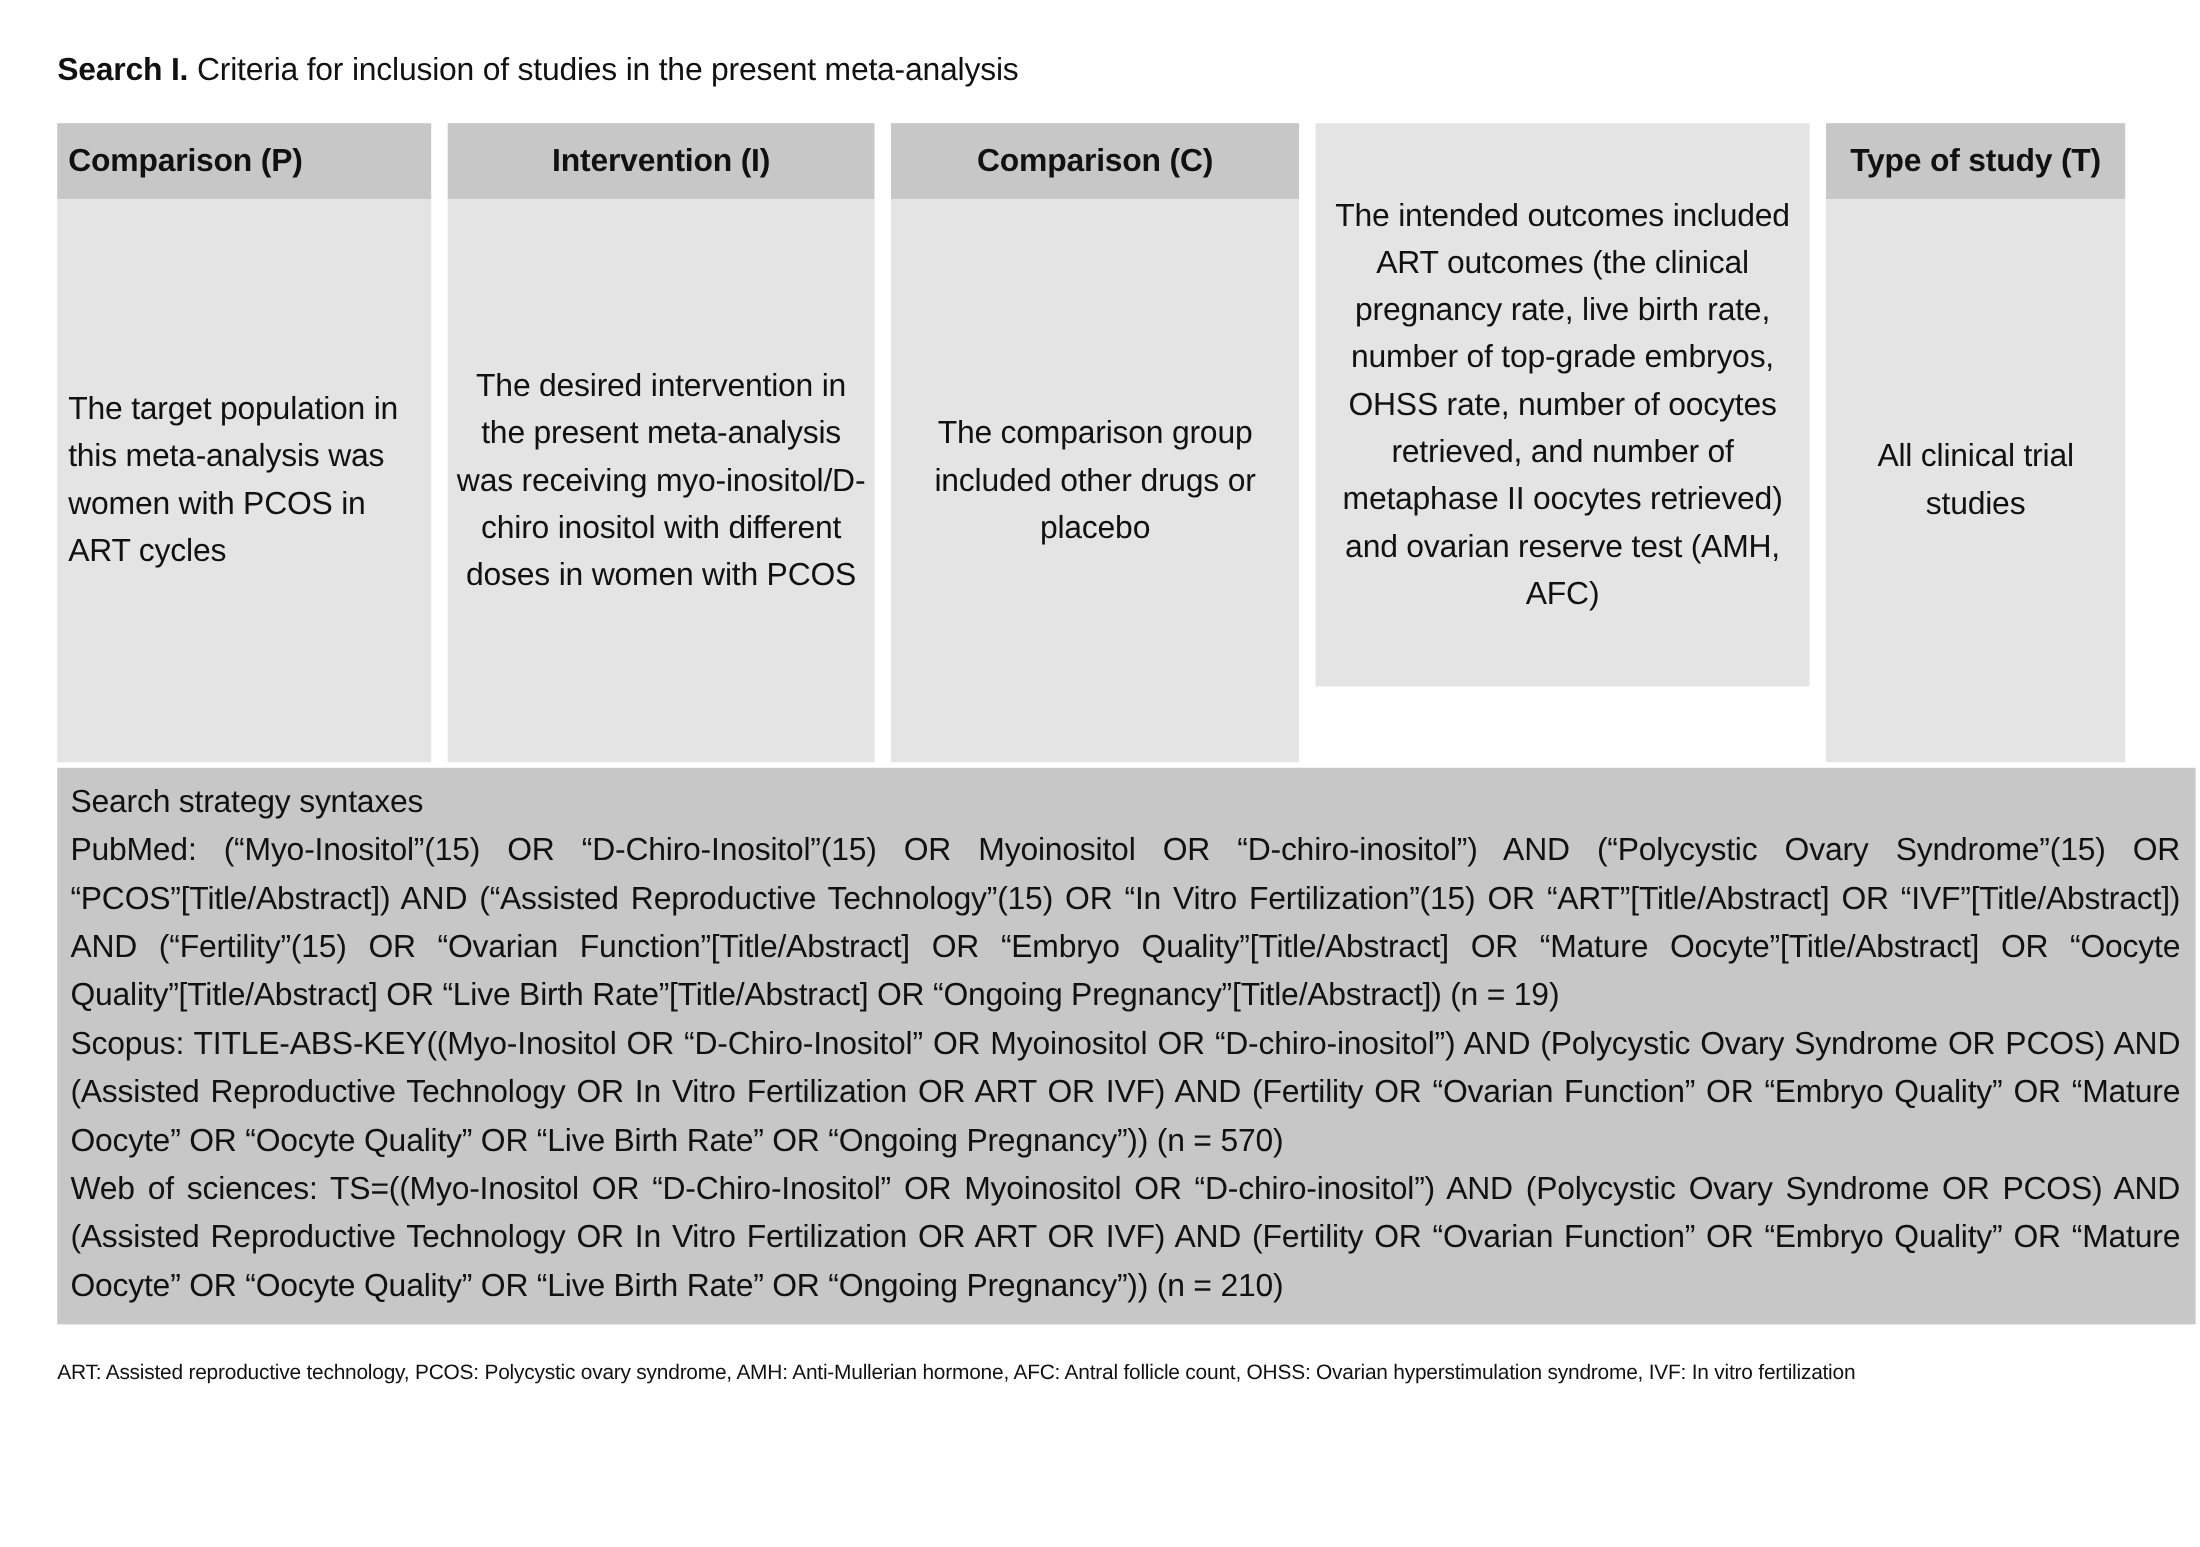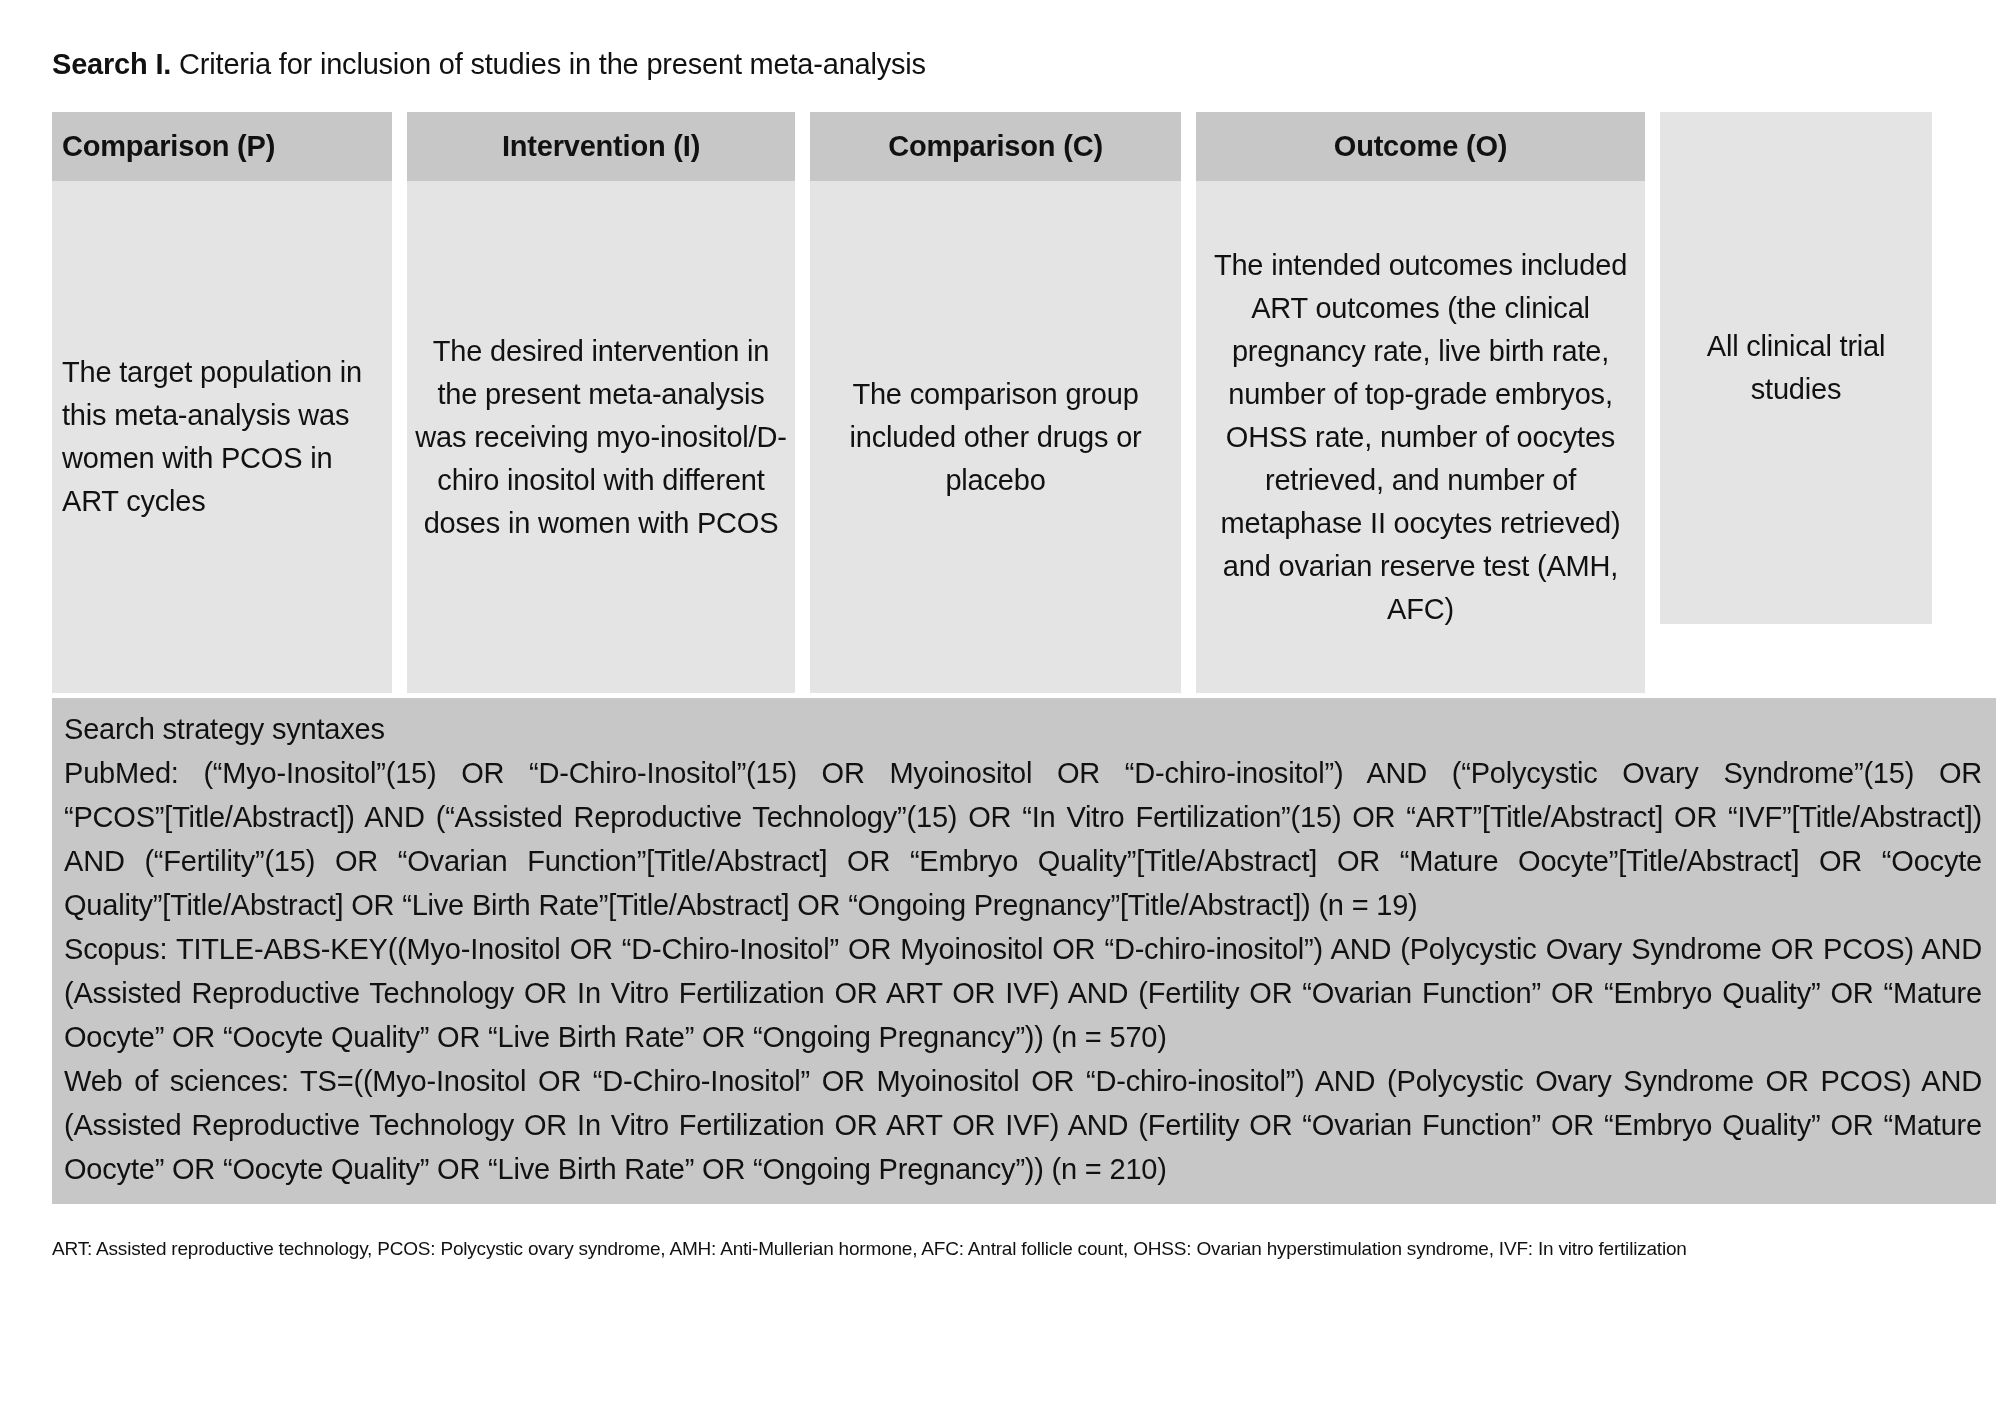--- a/index.html
+++ b/index.html
@@ -100,25 +100,25 @@
       <div class="picot-header">Intervention (I)</div>
       <div class="picot-cell">The desired intervention in the present meta-analysis was receiving myo-inositol/D-chiro inositol with different doses in women with PCOS</div>
     </div>
 
     <div class="picot-col">
       <div class="picot-header">Comparison (C)</div>
       <div class="picot-cell">The comparison group included other drugs or placebo</div>
     </div>
 
     <div class="picot-col">
-      <div class="picot-header">Outcome (O)</div>
       <div class="picot-cell">The intended outcomes included ART outcomes (the clinical pregnancy rate, live birth rate, number of top-grade embryos, OHSS rate, number of oocytes retrieved, and number of metaphase II oocytes retrieved) and ovarian reserve test (AMH, AFC)</div>
     </div>
 
     <div class="picot-col">
+      <div class="picot-header">Type of study (T)</div>
       <div class="picot-cell">All clinical trial studies</div>
     </div>
 
   </div>
 
   <div class="search-block">
     <div class="search-heading">Search strategy syntaxes</div>
     <div class="search-entry">PubMed: (“Myo-Inositol”(15) OR “D-Chiro-Inositol”(15) OR Myoinositol OR “D-chiro-inositol”) AND (“Polycystic Ovary Syndrome”(15) OR “PCOS”[Title/Abstract]) AND (“Assisted Reproductive Technology”(15) OR “In Vitro Fertilization”(15) OR “ART”[Title/Abstract] OR “IVF”[Title/Abstract]) AND (“Fertility”(15) OR “Ovarian Function”[Title/Abstract] OR “Embryo Quality”[Title/Abstract] OR “Mature Oocyte”[Title/Abstract] OR “Oocyte Quality”[Title/Abstract] OR “Live Birth Rate”[Title/Abstract] OR “Ongoing Pregnancy”[Title/Abstract]) (n = 19)</div>
     <div class="search-entry">Scopus: TITLE-ABS-KEY((Myo-Inositol OR “D-Chiro-Inositol” OR Myoinositol OR “D-chiro-inositol”) AND (Polycystic Ovary Syndrome OR PCOS) AND (Assisted Reproductive Technology OR In Vitro Fertilization OR ART OR IVF) AND (Fertility OR “Ovarian Function” OR “Embryo Quality” OR “Mature Oocyte” OR “Oocyte Quality” OR “Live Birth Rate” OR “Ongoing Pregnancy”)) (n = 570)</div>
     <div class="search-entry">Web of sciences: TS=((Myo-Inositol OR “D-Chiro-Inositol” OR Myoinositol OR “D-chiro-inositol”) AND (Polycystic Ovary Syndrome OR PCOS) AND (Assisted Reproductive Technology OR In Vitro Fertilization OR ART OR IVF) AND (Fertility OR “Ovarian Function” OR “Embryo Quality” OR “Mature Oocyte” OR “Oocyte Quality” OR “Live Birth Rate” OR “Ongoing Pregnancy”)) (n = 210)</div>

